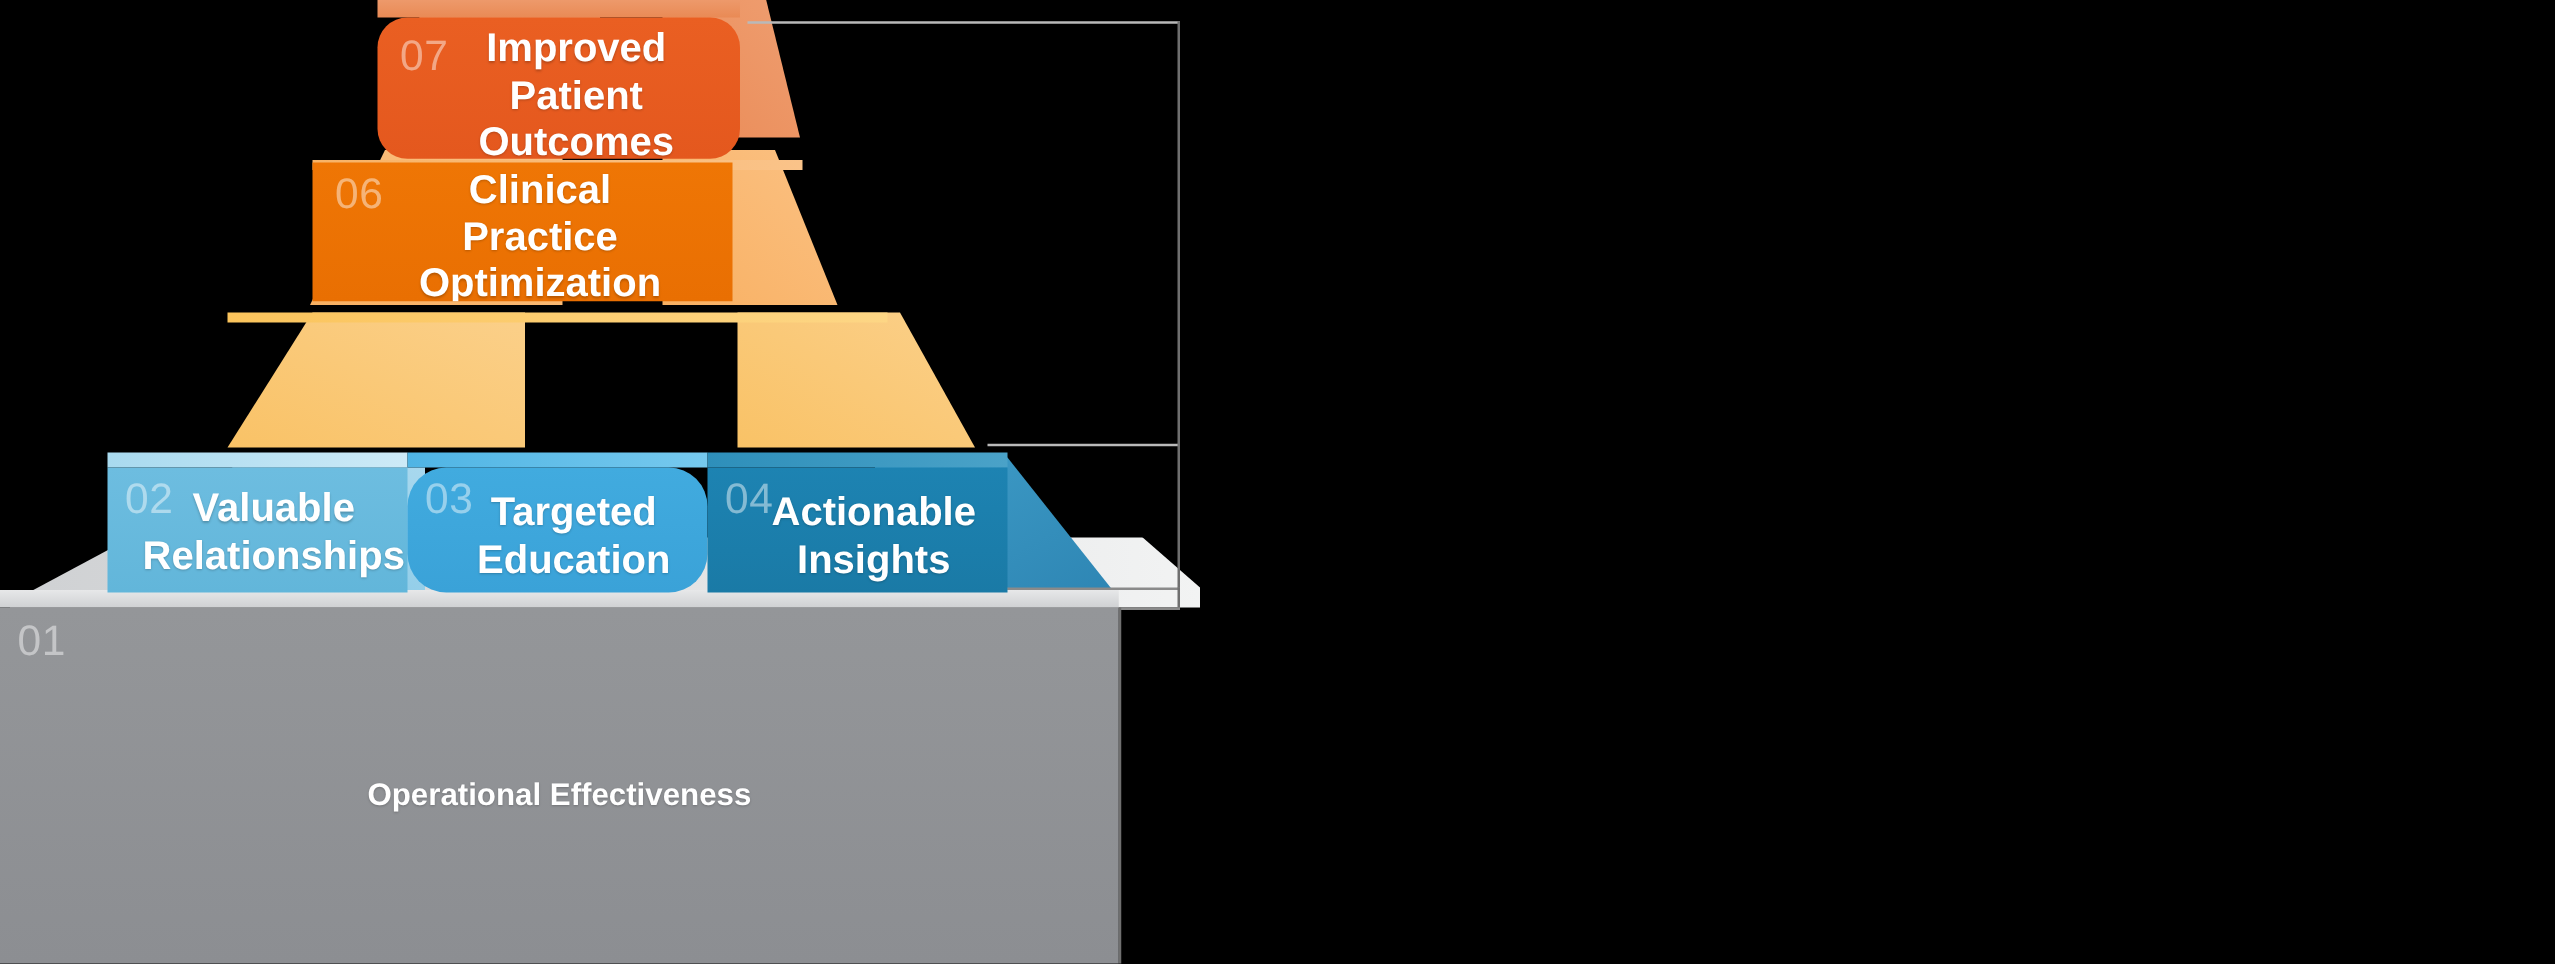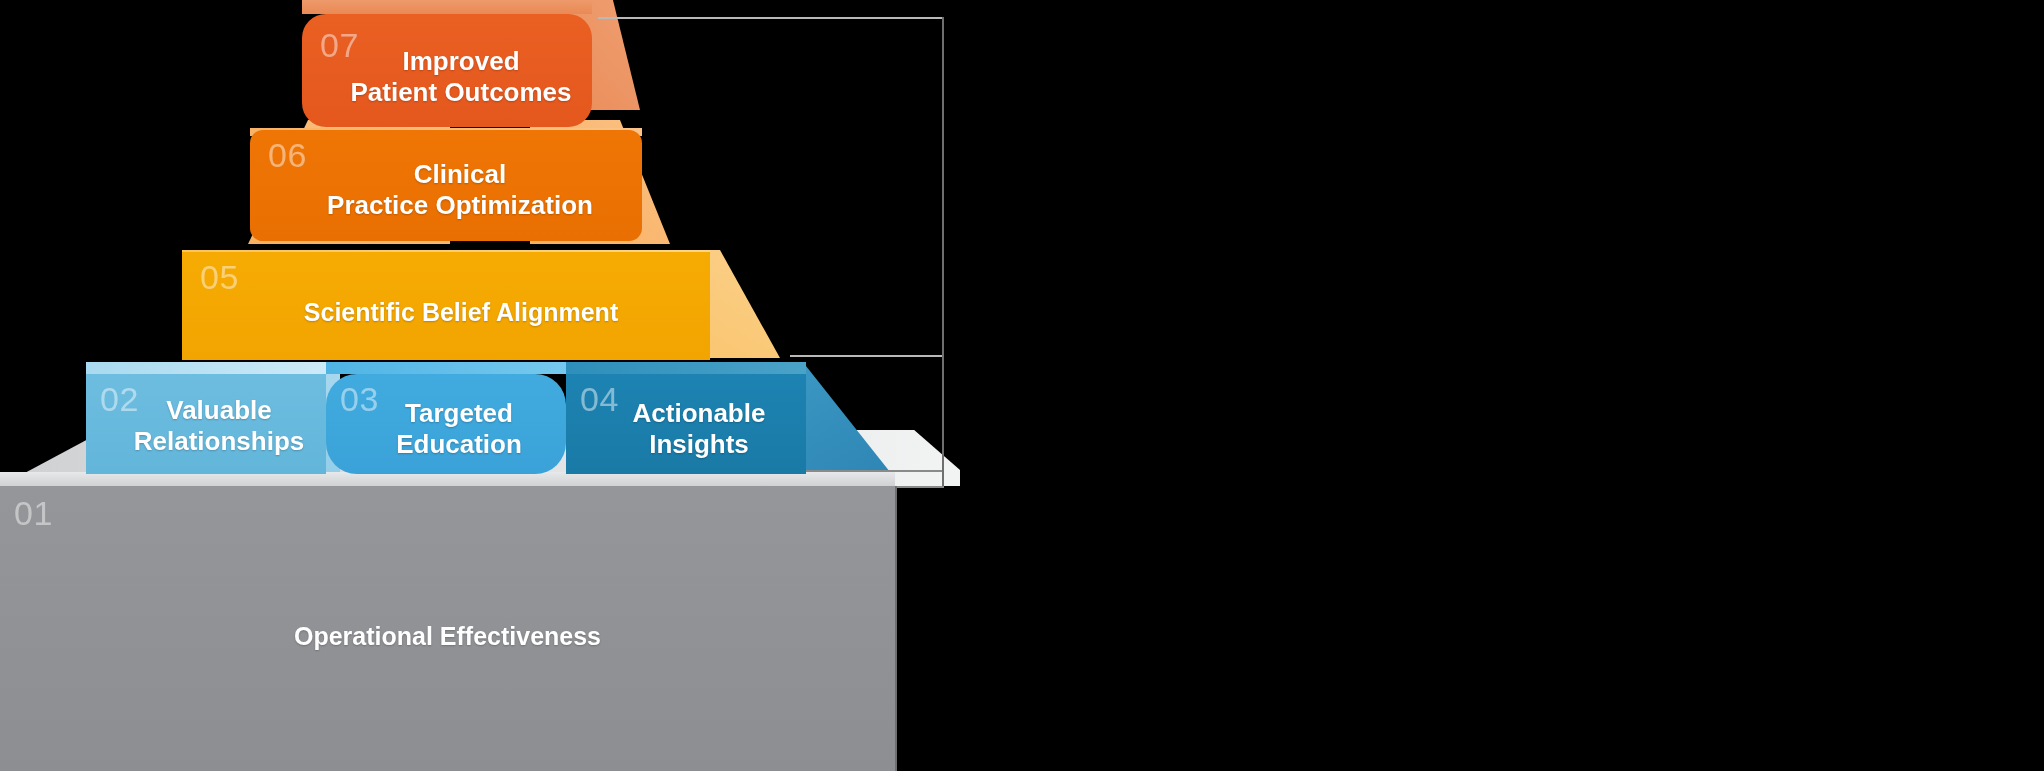--- a/index.html
+++ b/index.html
@@ -62,21 +62,21 @@
     font-weight: bold;
     text-align: center;
     line-height: 1.18;
     white-space: pre-line;
     text-shadow: 0 1px 2px rgba(0,0,0,0.22);
     padding: 0 8px;
   }
 
   
   .label-lg { font-size: 25px; }
-  .label-md { font-size: 26px; }
+  .label-md { font-size: 32px; }
 
   
   .hairline {
     position: absolute;
     background: #b9b9b9;
     pointer-events: none;
   }
   .hairline.h { height: 2px; }
   .hairline.v { width: 2px; }
   .hairline.dim { background: #6f6f6f; }
@@ -181,30 +181,25 @@
               background:linear-gradient(90deg,#2e8fba 0%,#4aa2c8 100%);"></div>
   <div class="face" style="left:566px; top:374px; width:240px; height:100px;
               background:linear-gradient(180deg,#1d83b2 0%,#1a7aa6 100%);">
     <span class="tier-num" style="left:14px; top:8px;">04</span>
     <span class="tier-label label-md" style="margin-left:26px; margin-top:10px;">Actionable
 Insights</span>
   </div>
 
   <div class="bevel" style="left:182px; top:250px; width:528px; height:8px;
               background:linear-gradient(90deg,#fbc45c 0%,#fdd685 100%);"></div>
-  <div class="face" style="left:182px; top:252px; width:528px; height:108px;
-              background:linear-gradient(180deg,#f6ab03 0%,#f2a400 100%);">
-    <span class="tier-num" style="left:18px; top:8px;">05</span>
-    <span class="tier-label label-lg" style="margin-left:30px; margin-top:14px;">Scientific Belief Alignment</span>
-  </div>
 
   <div class="bevel" style="left:250px; top:128px; width:392px; height:8px;
               background:linear-gradient(90deg,#f8b367 0%,#fac389 100%);"></div>
-  <div class="face" style="left:250px; top:130px; width:392px; height:111px;
-              background:linear-gradient(180deg,#ef7605 0%,#e96f02 100%);border-radius:13px;">
+  <div class="face" style="left:250px; top:130px; width:336px; height:111px;
+              background:linear-gradient(180deg,#ef7605 0%,#e96f02 100%);">
     <span class="tier-num" style="left:18px; top:8px;">06</span>
     <span class="tier-label label-md" style="margin-left:28px; margin-top:8px;">Clinical
 Practice Optimization</span>
   </div>
 
   <div class="bevel" style="left:302px; top:-8px; width:290px; height:22px;
               background:linear-gradient(180deg,#f0a277 0%,#e98a55 100%);"></div>
   <div class="face" style="left:302px; top:14px; width:290px; height:113px;
               background:linear-gradient(180deg,#ea5f22 0%,#e4581e 100%);border-radius:24px;">
     <span class="tier-num" style="left:18px; top:14px;">07</span>

